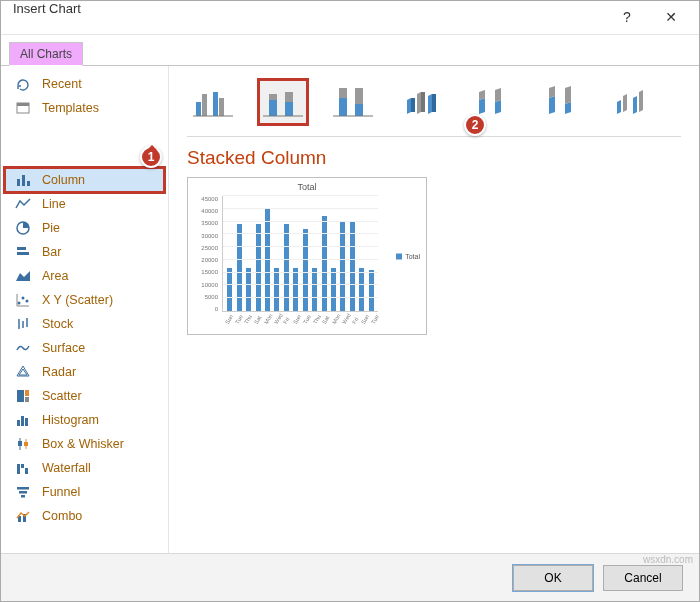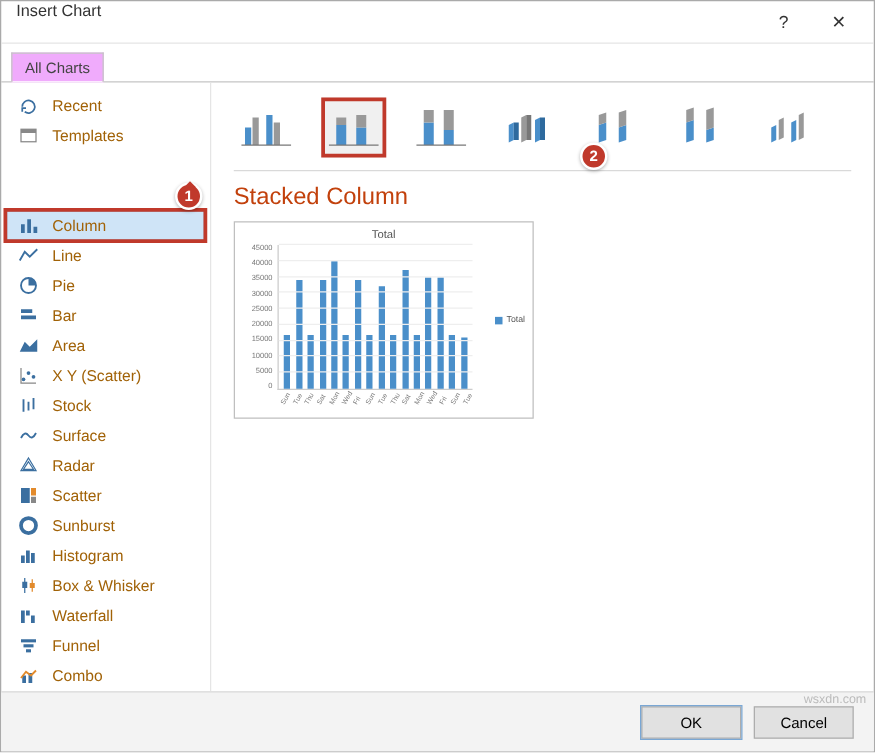--- a/index.html
+++ b/index.html
@@ -171,29 +171,20 @@
               <rect x="2" y="2" width="7" height="12" fill="#3b6fa0"></rect>
               <rect x="10" y="2" width="4" height="6" fill="#e28a2b"></rect>
               <rect x="10" y="9" width="4" height="5" fill="#888"></rect>
             </svg>
           </span>
           <span>Scatter</span>
         </div>
       <div class="side-item">
           <span class="icon">
             <svg width="16" height="16">
-              <circle cx="8" cy="8" r="6" fill="none" stroke="#3b6fa0" stroke-width="3"></circle>
-              <circle cx="8" cy="8" r="2.5" fill="#fff"></circle>
-            </svg>
-          </span>
-          <span>Sunburst</span>
-        </div>
-      <div class="side-item">
-          <span class="icon">
-            <svg width="16" height="16">
               <rect x="2" y="8" width="3" height="6" fill="#3b6fa0"></rect>
               <rect x="6" y="4" width="3" height="10" fill="#3b6fa0"></rect>
               <rect x="10" y="6" width="3" height="8" fill="#3b6fa0"></rect>
             </svg>
           </span>
           <span>Histogram</span>
         </div>
       <div class="side-item">
           <span class="icon">
             <svg width="16" height="16">

